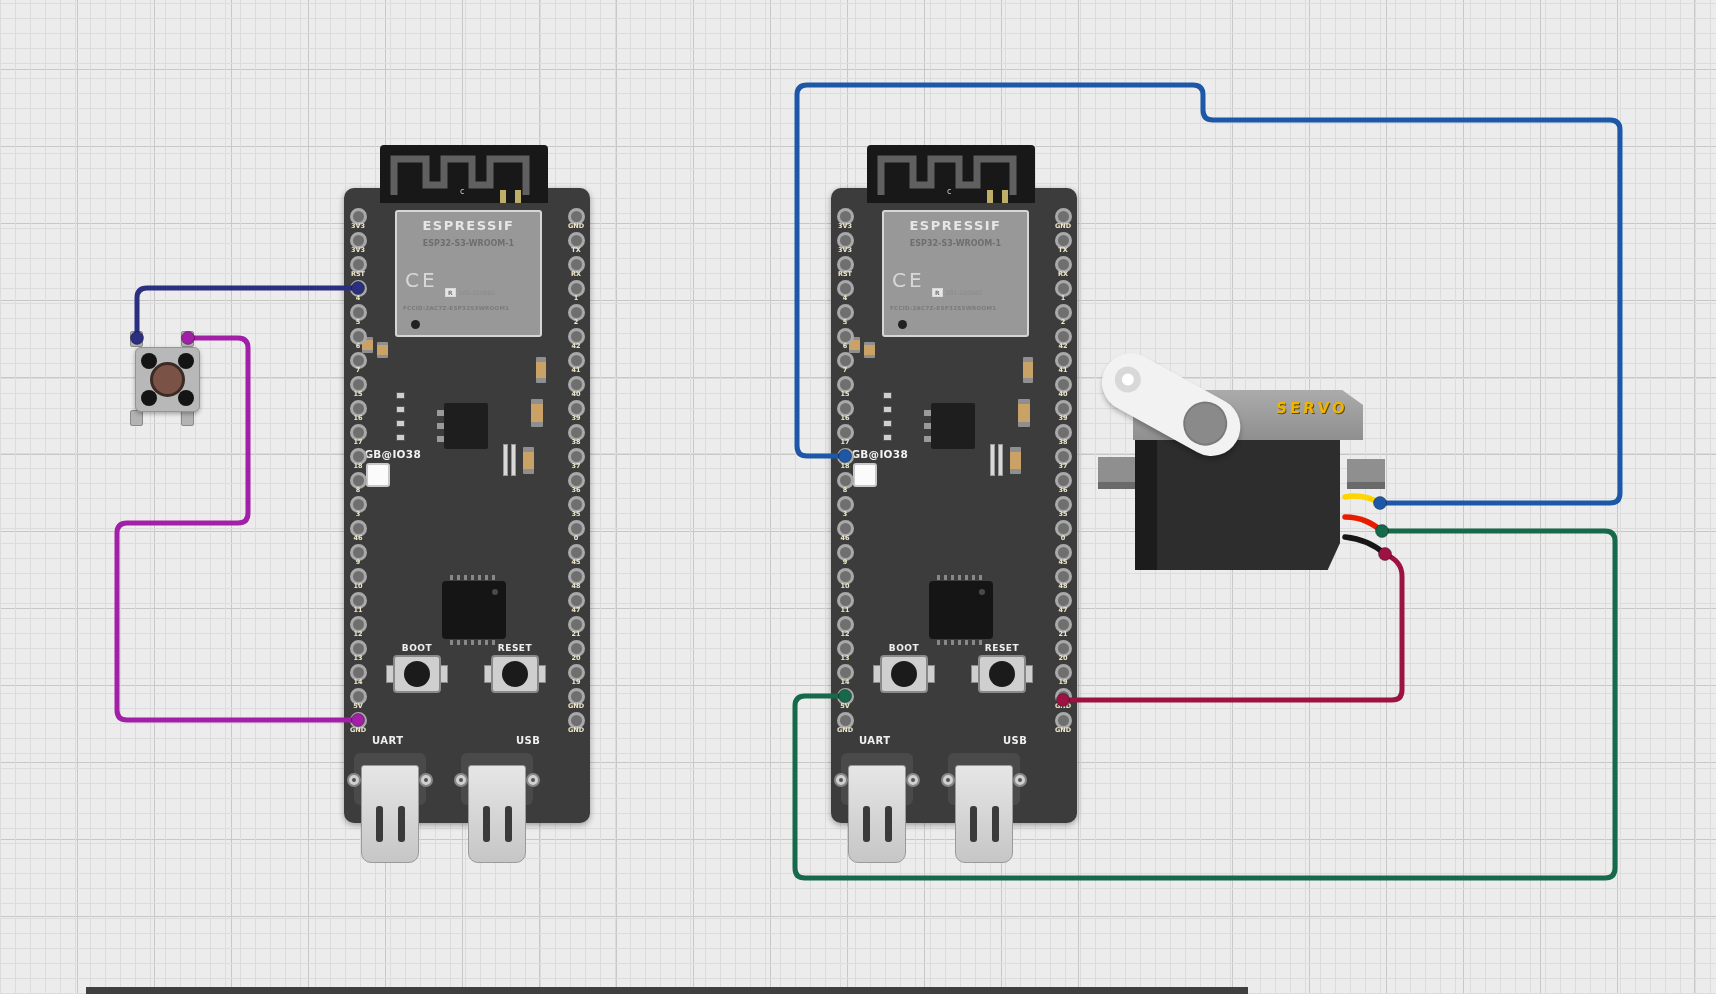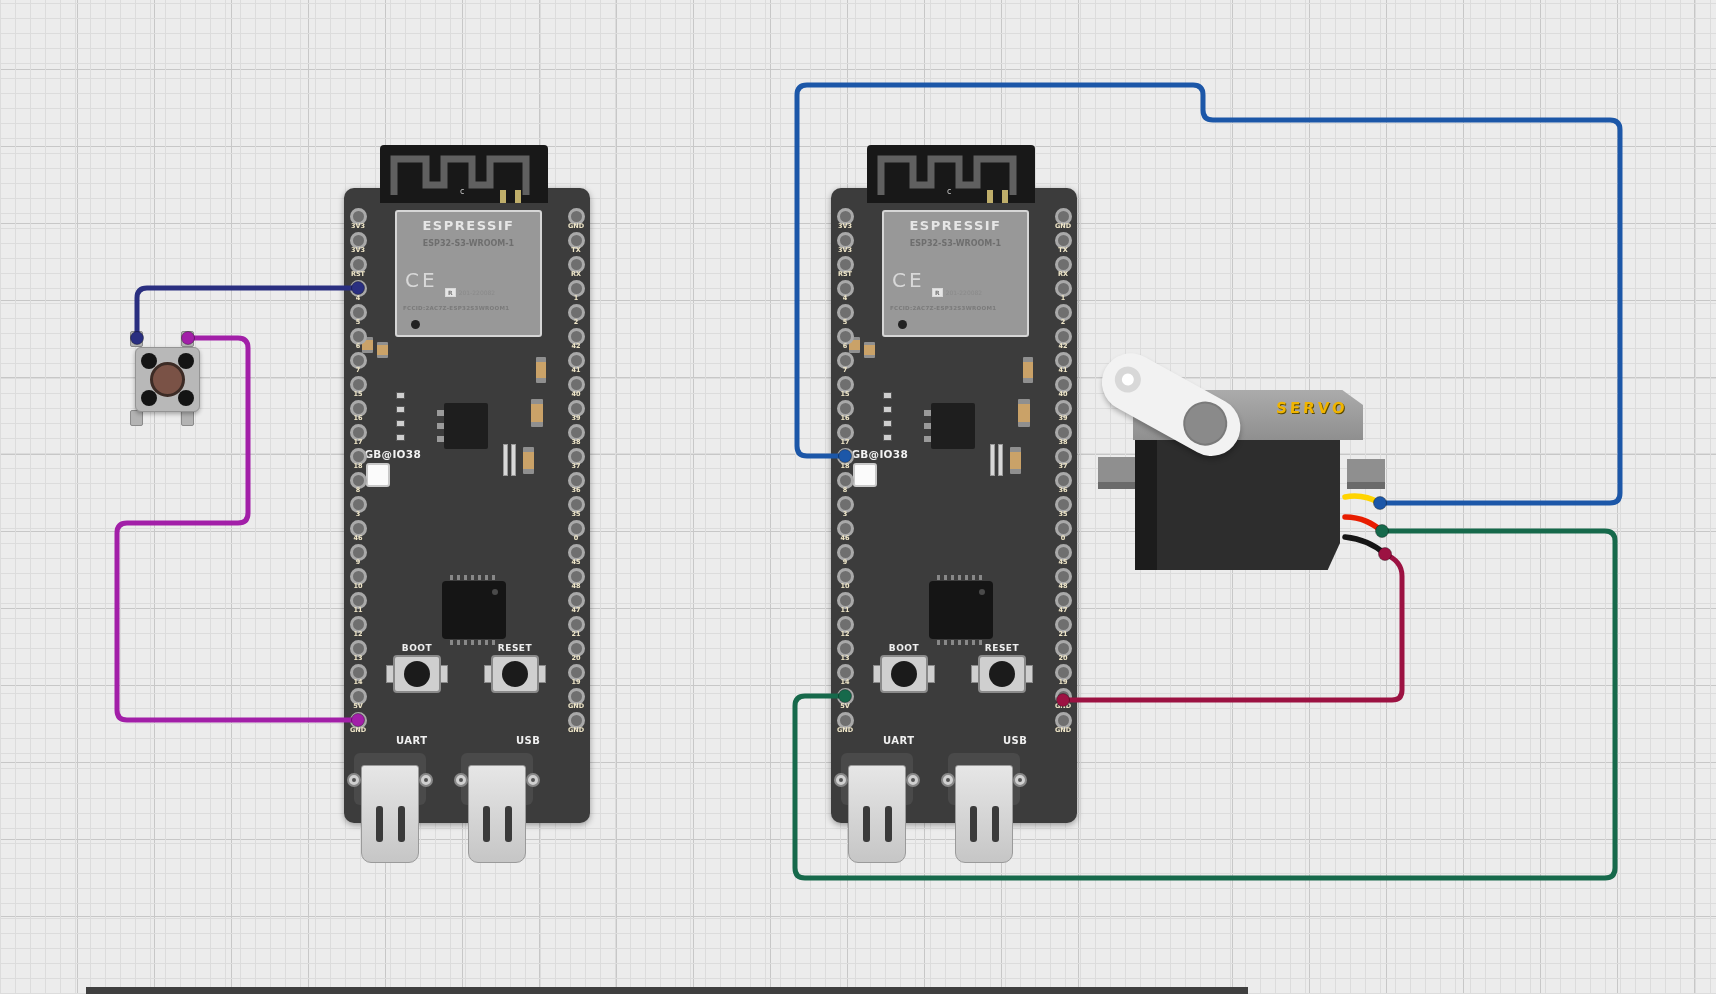--- a/index.html
+++ b/index.html
@@ -41,21 +41,21 @@
   .qfn:after{content:"";position:absolute;left:8px;bottom:-6px;width:48px;height:5px;background:repeating-linear-gradient(90deg,#888 0 3px,transparent 3px 7px);}
   .qfn i{position:absolute;right:8px;top:8px;width:6px;height:6px;border-radius:50%;background:#4a4a4a;}
   .btn-group{position:absolute;width:48px;}
   .boot{left:49px;top:498px;} .reset{left:147px;top:498px;}
   .btn-label{position:absolute;top:0;left:0;right:0;text-align:center;font-size:9px;font-weight:bold;color:#efefef;letter-spacing:.5px;}
   .tact{position:absolute;left:0;top:12px;width:48px;height:38px;background:#cfcfcf;border:2px solid #8a8a8a;border-radius:4px;box-sizing:border-box;}
   .tact .dot{position:absolute;left:50%;top:50%;width:26px;height:26px;margin:-13px 0 0 -13px;border-radius:50%;background:#1b1b1b;}
   .tact .tab{position:absolute;width:8px;height:18px;top:8px;background:#cfcfcf;border:1px solid #8a8a8a;box-sizing:border-box;}
   .tact .tl{left:-9px;} .tact .tr{right:-9px;}
   .port-label{position:absolute;font-size:10px;font-weight:bold;color:#f0f0f0;letter-spacing:.5px;}
-  .uart{left:52px;top:590px;text-align:center;} .usb{left:172px;top:590px;}
+  .uart{left:28px;top:590px;text-align:center;} .usb{left:172px;top:590px;}
   .usbconn{position:absolute;top:600px;width:80px;height:130px;}
   .c1{left:6px;} .c2{left:113px;}
   .usbconn .back{position:absolute;left:4px;top:8px;width:72px;height:52px;background:#4a4a4a;border-radius:6px;}
   .usbconn .ear{position:absolute;top:28px;width:14px;height:14px;border-radius:50%;background:#d0d0d0;border:2px solid #888;box-sizing:border-box;}
   .usbconn .ear:after{content:"";position:absolute;left:3px;top:3px;width:4px;height:4px;border-radius:50%;background:#555;}
   .usbconn .e1{left:-3px;} .usbconn .e2{left:69px;}
   .usbconn .shell{position:absolute;left:11px;top:20px;width:58px;height:98px;background:linear-gradient(180deg,#e6e6e6,#c6c6c6);border:1px solid #9a9a9a;border-radius:3px 3px 10px 10px;box-sizing:border-box;}
   .usbconn .slot{position:absolute;top:40px;width:7px;height:36px;background:#3a3a3a;border-radius:3px;}
   .usbconn .s1{left:14px;} .usbconn .s2{left:36px;}
   .pins{position:absolute;inset:0;text-align:right;}

